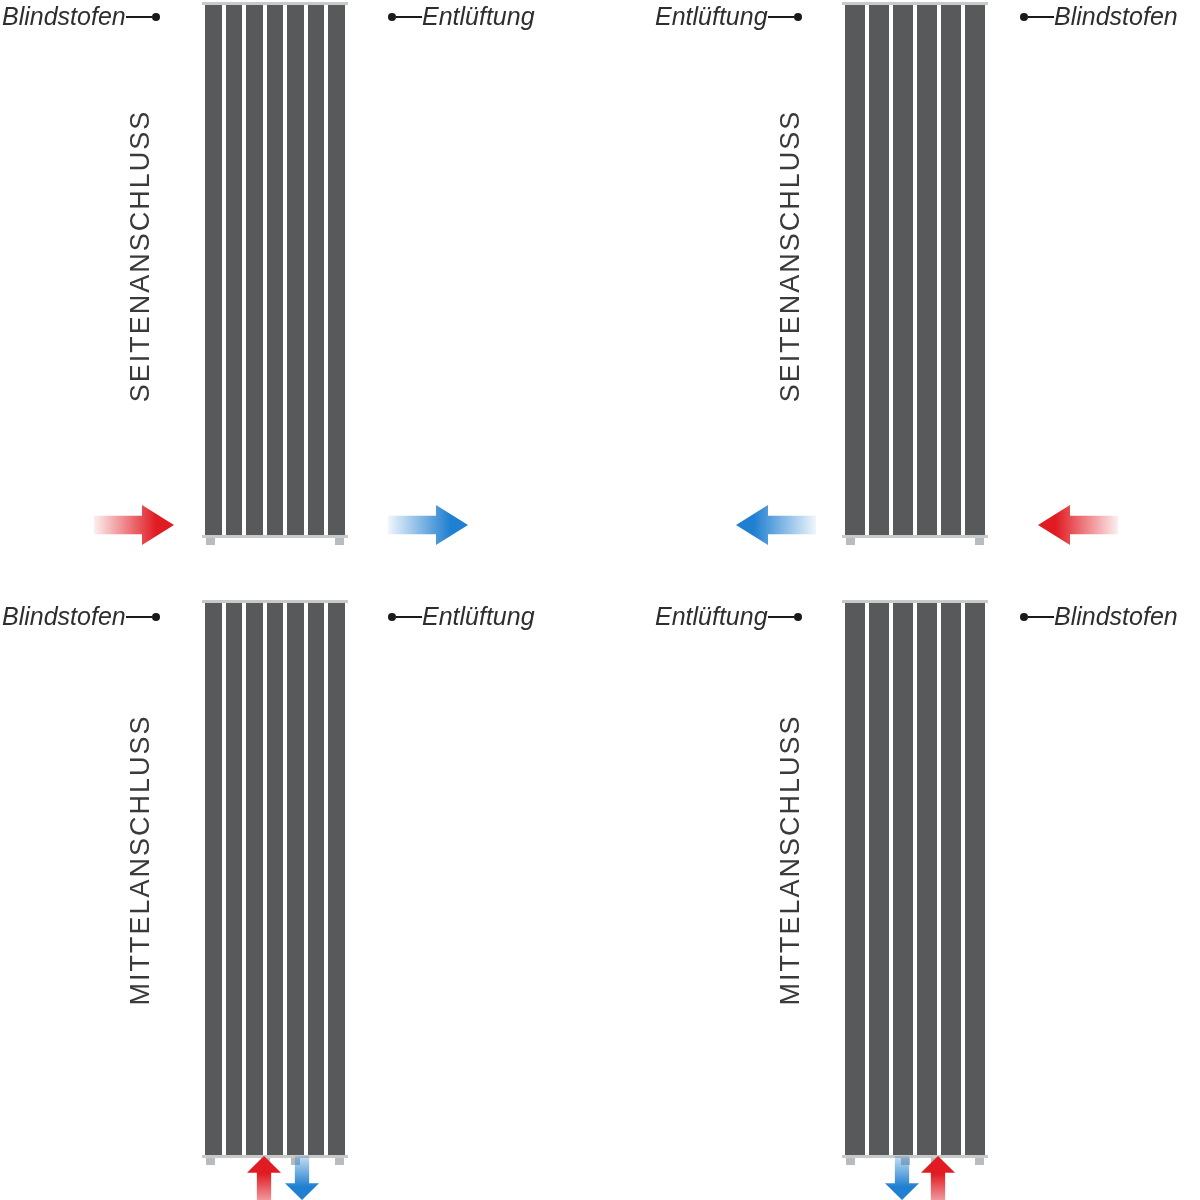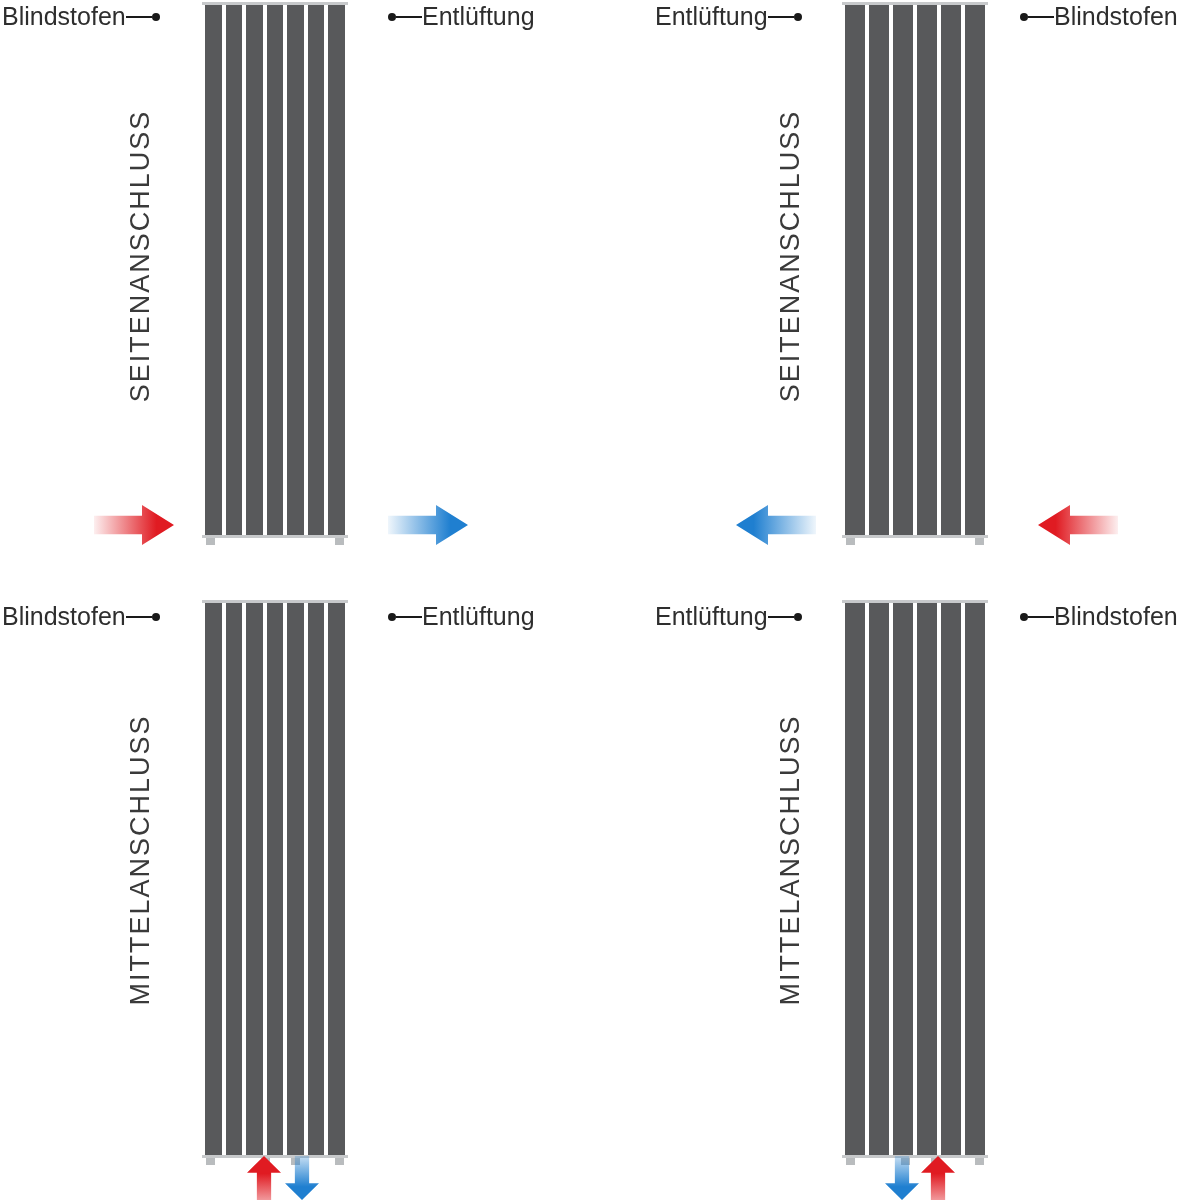--- a/index.html
+++ b/index.html
@@ -25,21 +25,21 @@
   .rail{position:absolute;left:-3px;right:-3px;height:3px;background:var(--rail-gray);}
   .rail.top{top:0;}
   .rail.bot{bottom:0;}
   .stub{position:absolute;bottom:-7px;width:9px;height:7px;background:#b9bcbe;}
   .stub.l{left:1px;}
   .stub.r{right:1px;}
   .stub.cl{left:56px;}
   .stub.cr{left:86px;}
 
   
-  .callout{position:absolute;top:2px;display:flex;align-items:center;font-size:25px;color:var(--text);white-space:nowrap;}
+  .callout{position:absolute;top:2px;display:flex;align-items:center;font-size:25px;color:var(--text);white-space:nowrap;font-style:italic;}
   .callout .cline{width:26px;height:2px;background:var(--ink);}
   .callout .cdot{width:8px;height:8px;border-radius:50%;background:var(--ink);}
   .panel .callout.cl-left{left:2px;}
   .panel .callout.cl-right{left:388px;}
   .panel.mirror .callout.cl-left{left:55px;}
   .panel.mirror .callout.cl-right{left:420px;}
 
   
   .side-label{position:absolute;left:140px;top:256px;transform:translate(-50%,-50%) rotate(-90deg);font-size:27px;letter-spacing:2px;color:#3a3a3a;white-space:nowrap;}
   .panel.mirror .side-label{left:190px;}

